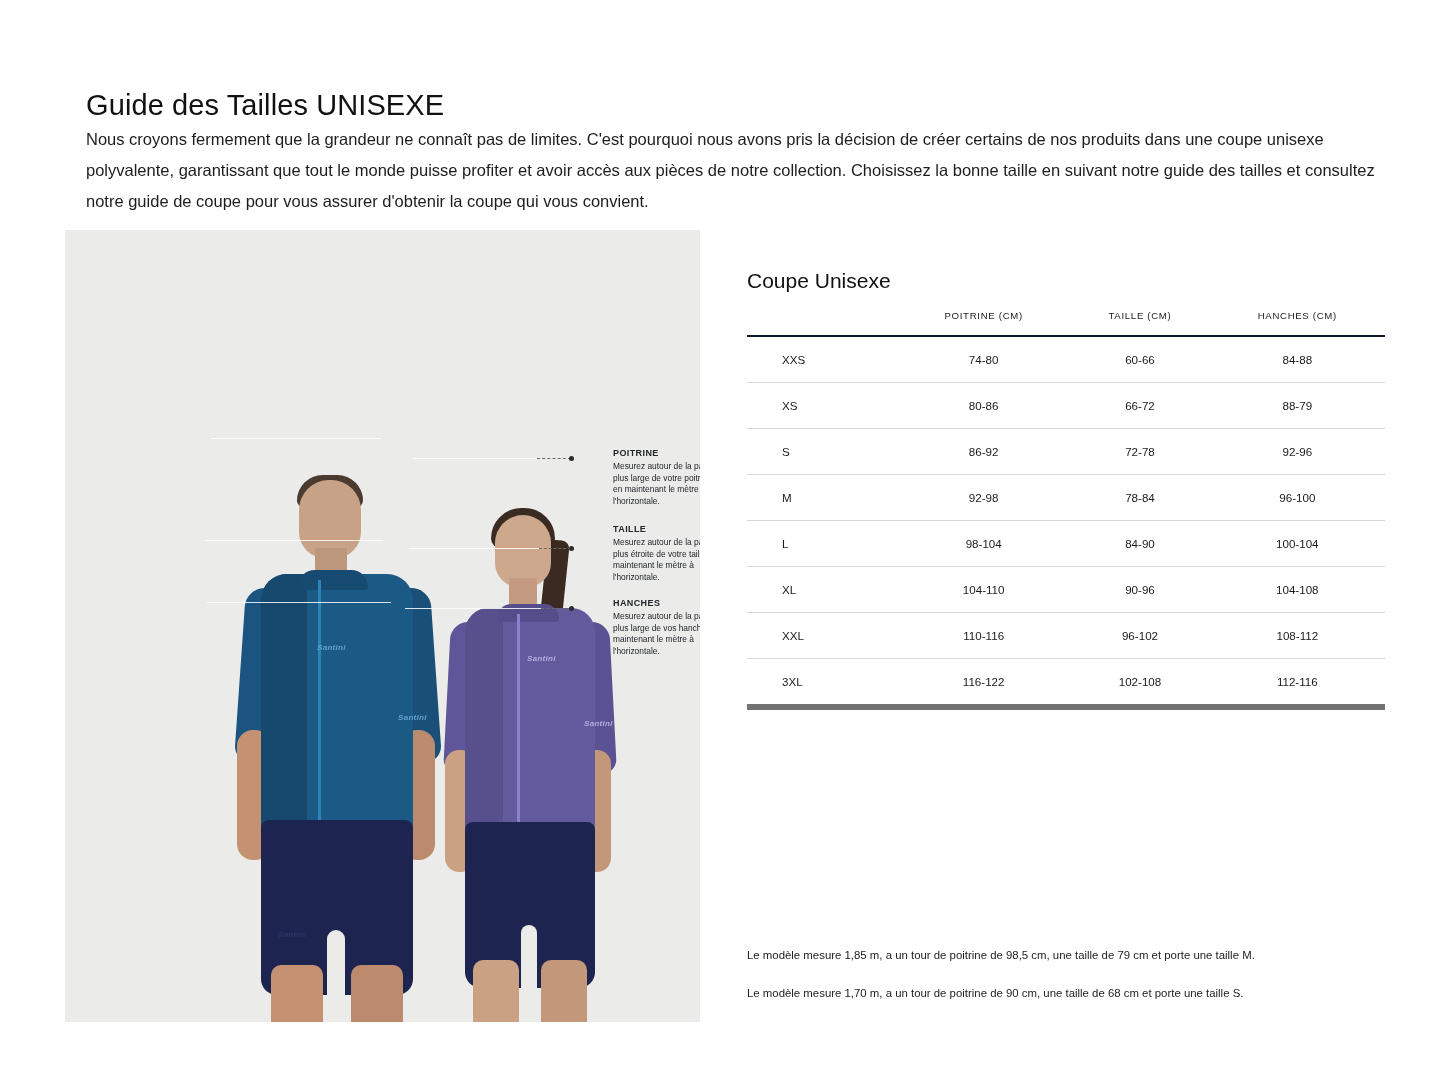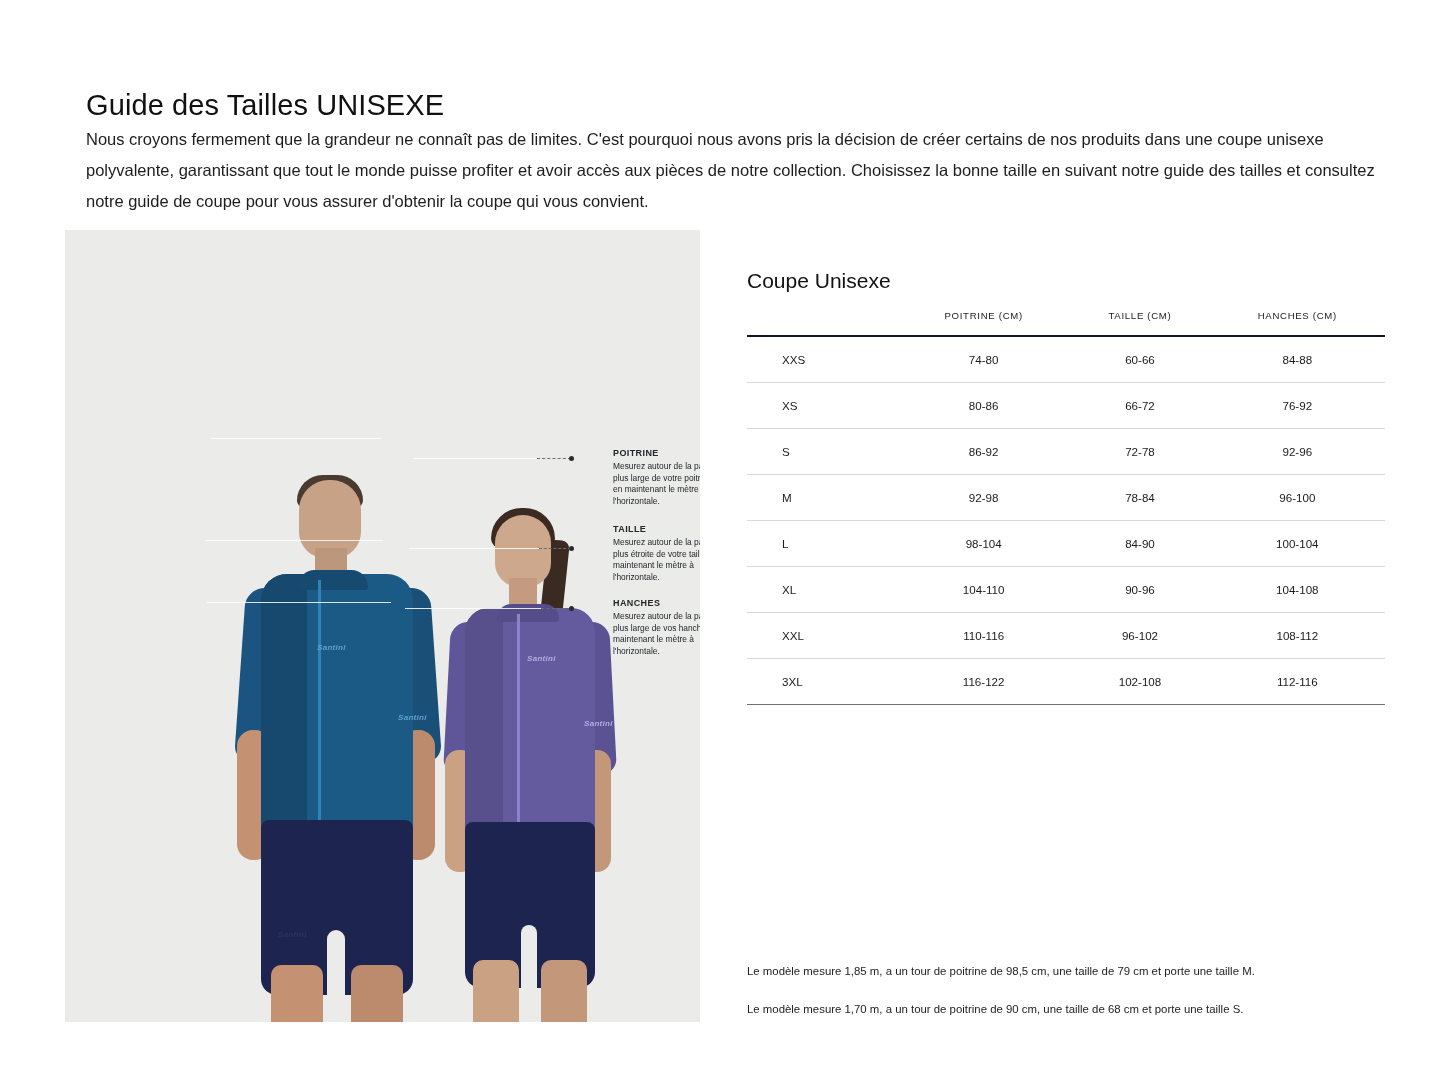--- a/index.html
+++ b/index.html
@@ -188,31 +188,31 @@
   }
   .size-table th.col-size { text-align: left; padding-left: 28px; width: 150px; }
   .size-table td {
     padding: 16px 0;
     text-align: center;
     border-bottom: 1px solid #d8d8d8;
     color: #1a1a1a;
     font-size: 11.6px;
   }
   .size-table td.col-size { text-align: left; padding-left: 35px; }
-  .size-table tbody tr:last-child td { border-bottom: 1px solid #737373; }
+  .size-table tbody tr:last-child td { border-bottom: 6px solid #737373; }
 
   .model-notes {
     position: absolute;
     left: 747px; top: 946px;
     width: 660px;
     font-size: 11.4px;
     color: #232323;
     line-height: 18px;
   }
-  .model-notes p { margin: 16px 0 20px 0; }
+  .model-notes p { margin: 0 0 20px 0; }
 </style>
 </head>
 <body>
 
 <div class="page">
 
   <h1 class="page-title">Guide des Tailles UNISEXE</h1>
 
   <div class="intro">Nous croyons fermement que la grandeur ne connaît pas de limites. C'est pourquoi nous avons pris la décision de créer certains de nos produits dans une coupe unisexe polyvalente, garantissant que tout le monde puisse profiter et avoir accès aux pièces de notre collection. Choisissez la bonne taille en suivant notre guide des tailles et consultez notre guide de coupe pour vous assurer d'obtenir la coupe qui vous convient.</div>
 
@@ -305,21 +305,21 @@
       <tr>
         <td class="col-size">XXS</td>
         <td>74-80</td>
         <td>60-66</td>
         <td>84-88</td>
       </tr>
       <tr>
         <td class="col-size">XS</td>
         <td>80-86</td>
         <td>66-72</td>
-        <td>76-92</td>
+        <td>88-79</td>
       </tr>
       <tr>
         <td class="col-size">S</td>
         <td>86-92</td>
         <td>72-78</td>
         <td>92-96</td>
       </tr>
       <tr>
         <td class="col-size">M</td>
         <td>92-98</td>

